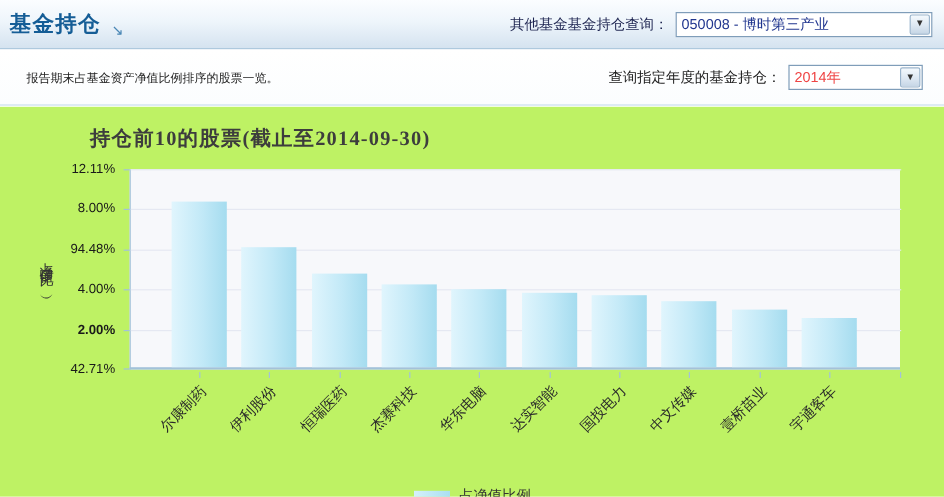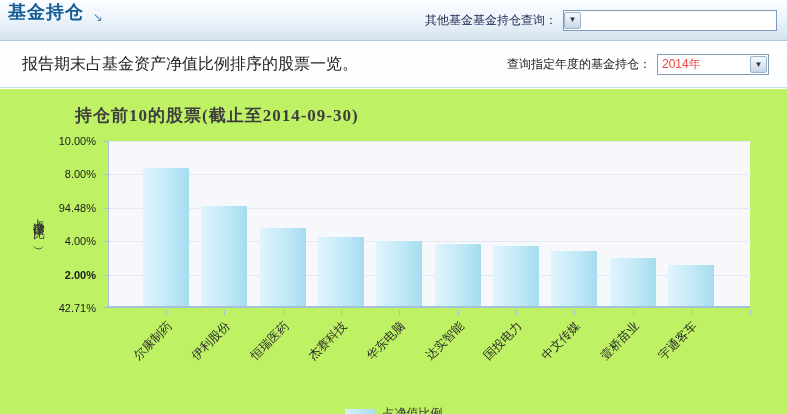--- a/index.html
+++ b/index.html
@@ -5,21 +5,21 @@
   * { margin:0; padding:0; box-sizing:border-box; }
   html,body { width:787px; height:414px; background:#fff; overflow:hidden;
               font-family:"Liberation Sans","DejaVu Sans",sans-serif; }
   body { position:relative; }
 
   
   .header-strip {
     position:absolute; left:0; top:0; width:787px; height:41px;
     background:linear-gradient(180deg,#fbfdff 0%,#eef5fb 45%,#d5e3f0 100%);
     border-bottom:1px solid #aec9de;
-    display:flex; justify-content:space-between;
+    display:flex; align-items:center; justify-content:space-between;
     padding:0 10px 0 8px;
   }
   .page-title { font-size:18px; font-weight:bold; color:#155d96; letter-spacing:1px; }
   .nav-arrow { color:#4a87b5; font-size:12px; margin-left:9px; position:relative; top:3px; }
   .hdr-right { display:flex; align-items:center;margin-left:44px; }
   .query-label { font-size:12px; color:#1d2450; }
 
   
   .combo {
     height:21px; background:#fff; border:1px solid #7f9db9;
@@ -39,21 +39,21 @@
   .combo-year .val { color:#ef4444; }
 
   
   .sub-strip {
     position:absolute; left:0; top:42px; width:787px; height:46px;
     background:linear-gradient(180deg,#ffffff 0%,#fbfdfe 100%);
     border-bottom:1px solid #c9deec;
     display:flex; align-items:center; justify-content:space-between;
     padding:0 18px 0 22px;
   }
-  .desc-text { font-size:16px; color:#222; }
+  .desc-text { font-size:10px; color:#222; }
   .sub-right { display:flex; align-items:center; }
   .year-label { font-size:12px; color:#222; }
 
   
   .chart-wrap { position:absolute; left:0; top:89px; width:787px; height:325px; background:#bef264; }
   .chart-title {
     position:absolute; left:75px; top:15px;
     font-family:"Liberation Serif","DejaVu Serif",serif;
     font-size:17px; font-weight:bold; color:#3d3d3d; letter-spacing:1px;
   }
@@ -96,20 +96,21 @@
 </head>
 <body>
 
 <div class="header-strip">
   <div>
     <span class="page-title">基金持仓</span><span class="nav-arrow">↘</span>
   </div>
   <div class="hdr-right">
     <span class="query-label">其他基金基金持仓查询：</span>
     <div class="combo combo-fund">
+      <span class="val">050008 - 博时第三产业</span>
       <span class="btn">
           <span>▼</span>
         </span>
     </div>
   </div>
 </div>
 
 <div class="sub-strip">
   <span class="desc-text">报告期末占基金资产净值比例排序的股票一览。</span>
   <div class="sub-right">
@@ -120,21 +121,21 @@
           <span>▼</span>
         </span>
     </div>
   </div>
 </div>
 
 <div class="chart-wrap">
   <div class="chart-title">持仓前10的股票(截止至2014-09-30)</div>
   <div class="y-axis-title">占净值比（%）</div>
   <div class="y-axis-labels">
-      <div class="yticklabel" style="top: -6px;">10.00%</div>
+      <div class="yticklabel" style="top: -6px;">12.11%</div>
       <div class="yticklabel" style="top: 27px;">8.00%</div>
       <div class="yticklabel" style="top: 61px;">94.48%</div>
       <div class="yticklabel" style="top: 94px;">4.00%</div>
       <div class="yticklabel" style="top: 128px; font-weight: bold;">2.00%</div>
       <div class="yticklabel" style="top: 161px;">42.71%</div>
     </div>
   <div class="plot-area">
       <div class="gridline" style="top: 0px;"></div>
       <div class="ytickmark" style="top: 0px;"></div>
       <div class="gridline" style="top: 33px;"></div>

